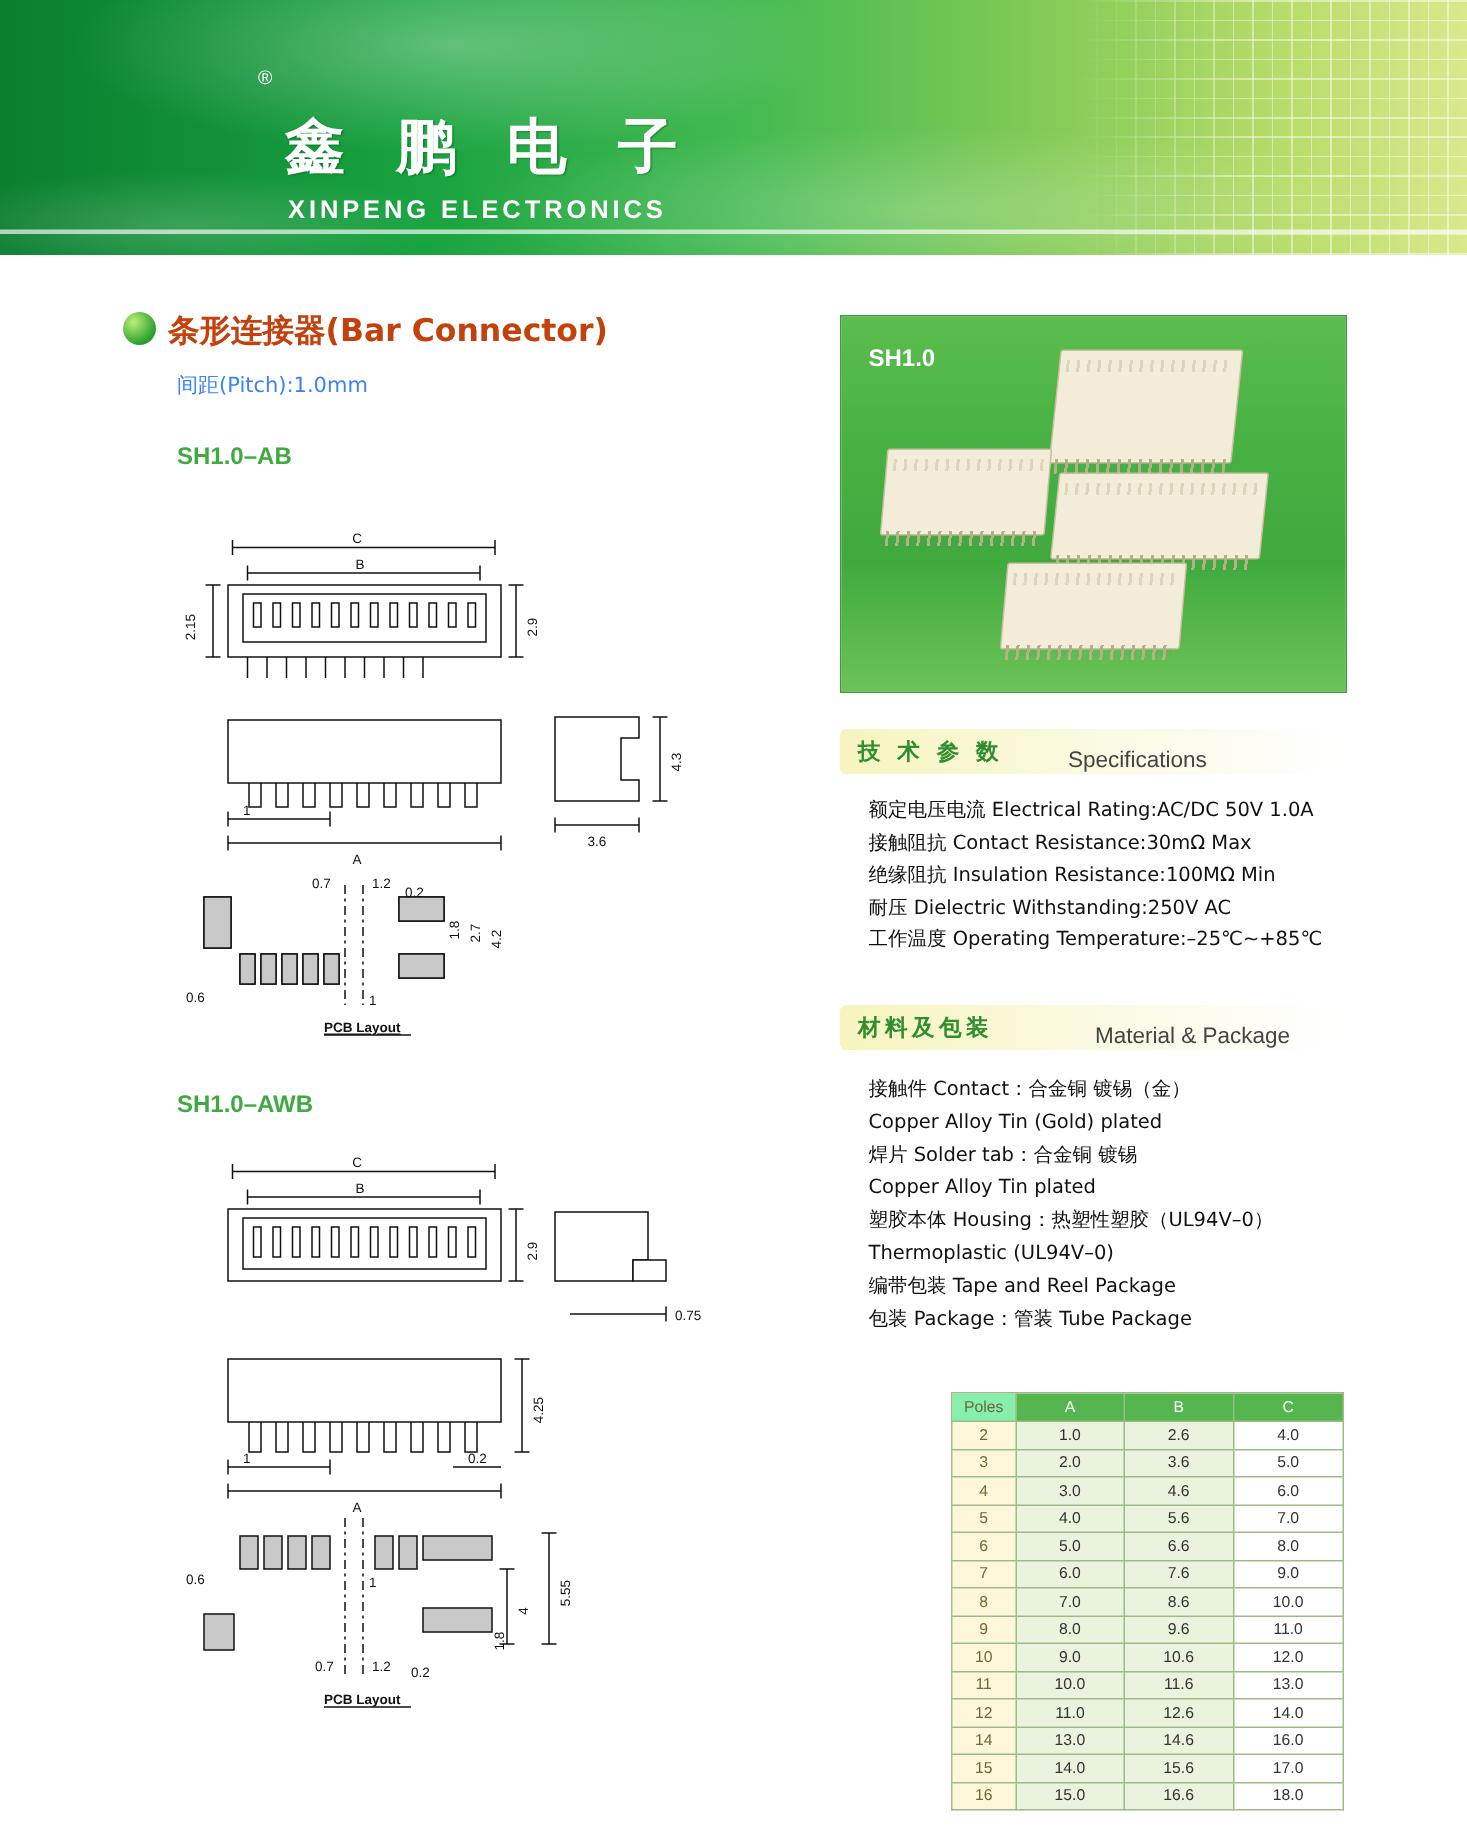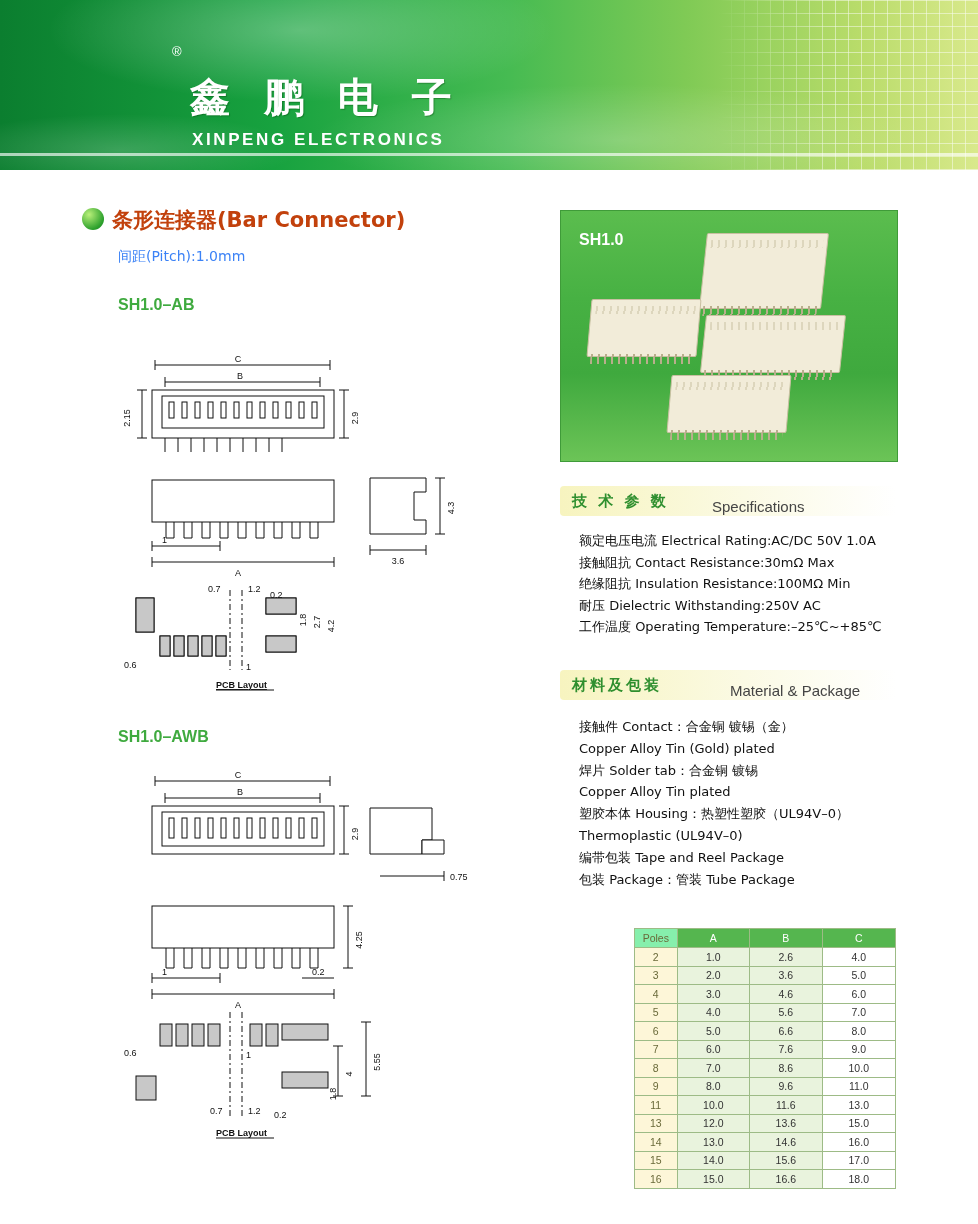--- a/index.html
+++ b/index.html
@@ -257,30 +257,36 @@
         <td class="c2">8.6</td>
         <td class="c3">10.0</td>
       </tr>
       <tr>
         <td class="c0">9</td>
         <td class="c1">8.0</td>
         <td class="c2">9.6</td>
         <td class="c3">11.0</td>
       </tr>
       <tr>
+        <td class="c0">10</td>
+        <td class="c1">9.0</td>
+        <td class="c2">10.6</td>
+        <td class="c3">12.0</td>
+      </tr>
+      <tr>
         <td class="c0">11</td>
         <td class="c1">10.0</td>
         <td class="c2">11.6</td>
         <td class="c3">13.0</td>
       </tr>
       <tr>
-        <td class="c0">13</td>
-        <td class="c1">12.0</td>
-        <td class="c2">13.6</td>
-        <td class="c3">15.0</td>
+        <td class="c0">12</td>
+        <td class="c1">11.0</td>
+        <td class="c2">12.6</td>
+        <td class="c3">14.0</td>
       </tr>
       <tr>
         <td class="c0">14</td>
         <td class="c1">13.0</td>
         <td class="c2">14.6</td>
         <td class="c3">16.0</td>
       </tr>
       <tr>
         <td class="c0">15</td>
         <td class="c1">14.0</td>

